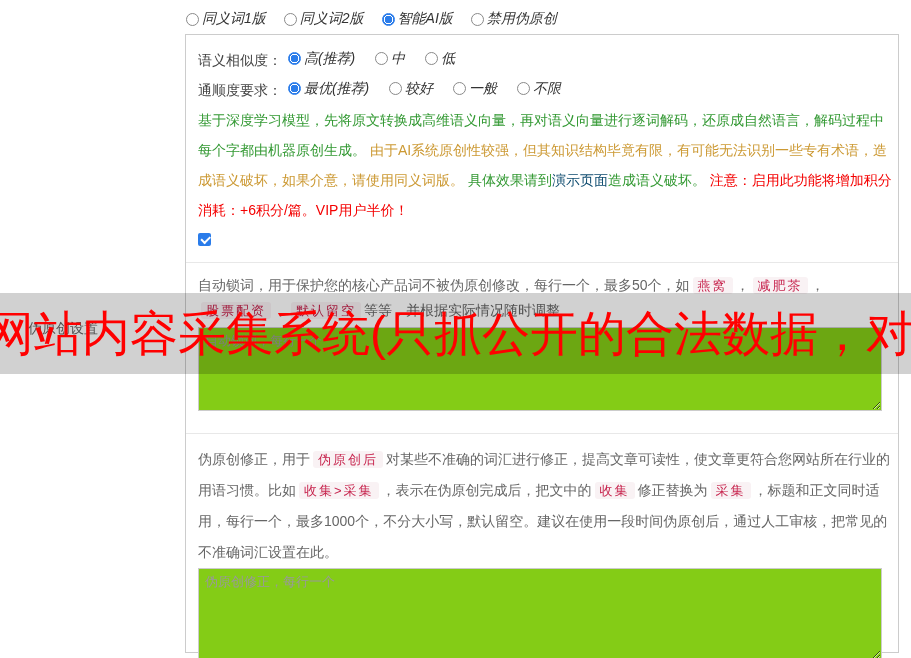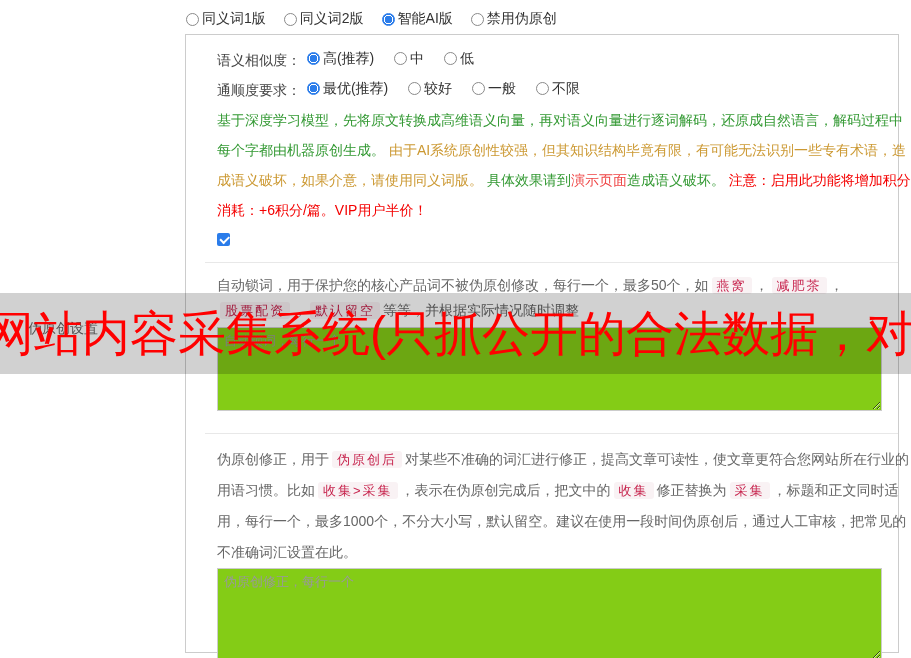--- a/index.html
+++ b/index.html
@@ -1,34 +1,34 @@
 <!DOCTYPE html>
 <html><head>
 <meta charset="utf-8">
 <style>
   * { margin:0; padding:0; box-sizing:border-box; }
   html,body { width:911px; height:658px; overflow:hidden; background:#fff;
     font-family:"Liberation Sans","DejaVu Sans",sans-serif; font-size:14px; color:#333; }
   .top-radios { position:absolute; left:186px; top:10px; display:flex; gap:18px; align-items:center; }
-  .radio-opt { display:inline-flex; align-items:center; cursor:pointer; color:#333; }
+  .radio-opt { display:inline-flex; align-items:center; cursor:pointer; color:#333;font-style:italic; }
   .radio { display:inline-block; width:13px; height:13px; border-radius:50%;
     border:1px solid #8a8a8a; background:#fff; margin-right:3px; flex:0 0 auto; }
   .radio.on { border:1px solid #2a7cea;
     background:radial-gradient(circle at center,#2a7cea 0 3.6px,#fff 3.7px 4.7px,#2a7cea 4.8px); }
   .main-box { position:absolute; left:185px; top:34px; width:714px; height:619px;
-    background:#fff; border:1px solid #ccc;padding-left:19px; }
+    background:#fff; border:1px solid #ccc; }
   .sectionA { padding:8px 12px 8px 12px; }
   .opt-row { line-height:30px; height:30px; white-space:nowrap; }
   .opt-row .row-label { color:#444; margin-right:2px; }
   .opt-row .radio-opt { margin-right:16px; }
   .desc { margin-top:2px; line-height:30px; width:694px; }
   .t-green { color:#339933; }
   .t-orange { color:#cc9933; }
   .t-red { color:#f40000; }
-  .t-link { color:#ef4444; cursor:pointer; }
+  .t-link { color:#0c4a6e; cursor:pointer; }
   .cb-row { margin-top:8px; margin-bottom:8px; display:flex; align-items:center; color:#666; }
   .cb { position:relative; width:13px; height:13px; background:#2a7cea; border-radius:2px;
     margin-right:4px; flex:0 0 auto; }
   .cb::after { content:""; position:absolute; left:2.5px; top:3px; width:7px; height:3.5px;
     border-left:2px solid #fff; border-bottom:2px solid #fff; transform:rotate(-45deg); }
   .sectionB { border-top:1px solid #e8e8e8; padding:10px 12px 22px 12px; }
   .sectionC { border-top:1px solid #e8e8e8; padding:10px 12px 12px 12px; }
   .gray-par { color:#666; line-height:25px; width:692px; }
   .gray-par2 { color:#666; line-height:31px; width:692px; }
   .code { color:#c7254e; background:#f9f2f4; border-radius:3px; padding:1px 5px;

